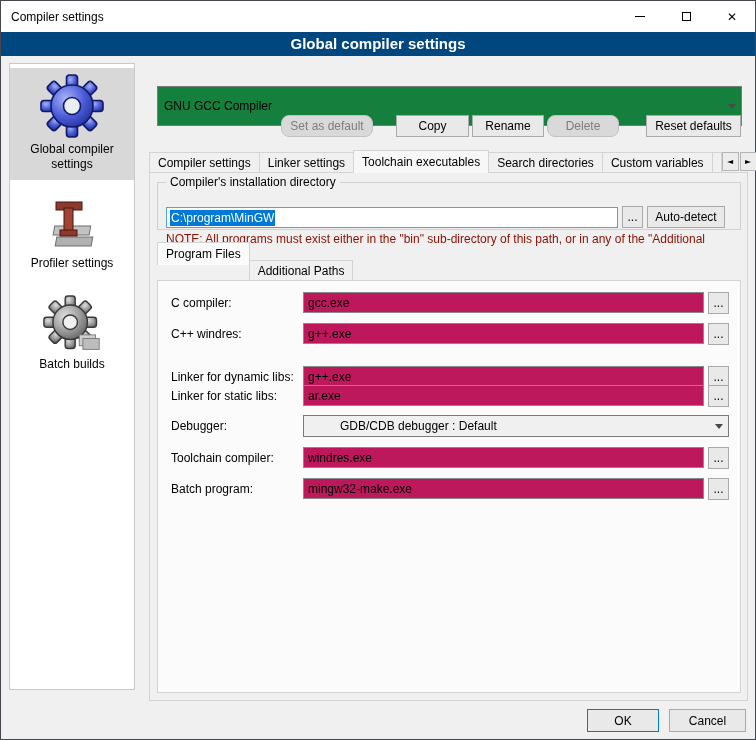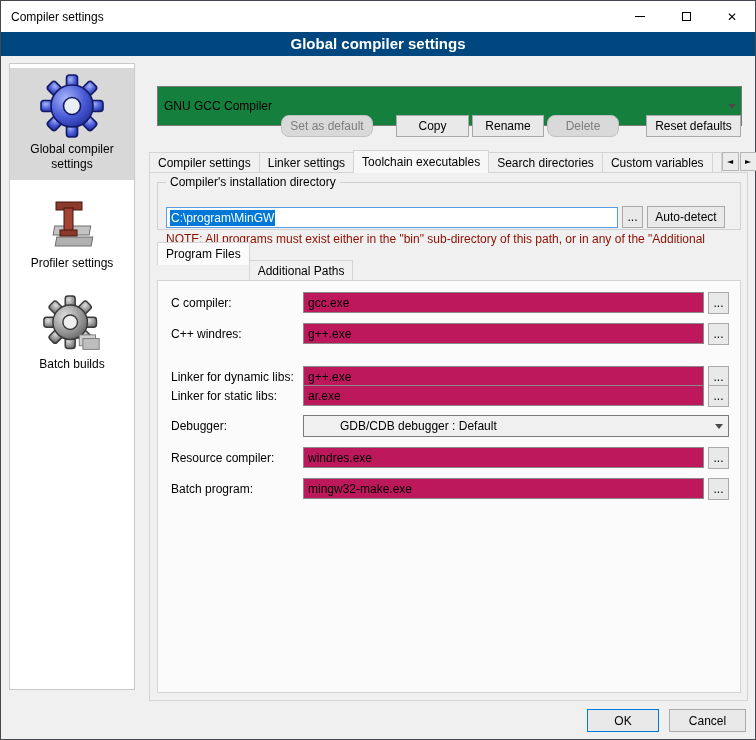--- a/index.html
+++ b/index.html
@@ -256,21 +256,21 @@
     <span class="flabel">Debugger:</span>
     <div class="combo gray fcombo" style="position:absolute; height:22px;">
       <span class="ctext">GDB/CDB debugger : Default</span>
       <span class="arrow-box">
           <span class="tri-down"></span>
         </span>
     </div>
   </div>
 
   <div class="field-row" style="top:446px;">
-    <span class="flabel">Resource compiler:</span>
+    <span class="flabel">Toolchain compiler:</span>
     <input class="finput" value="windres.exe" style="">
     <button class="btn dots">...</button>
   </div>
 
   <div class="field-row" style="top:477px;">
     <span class="flabel">Batch program:</span>
     <input class="finput" value="mingw32-make.exe" style="">
     <button class="btn dots">...</button>
   </div>
 

